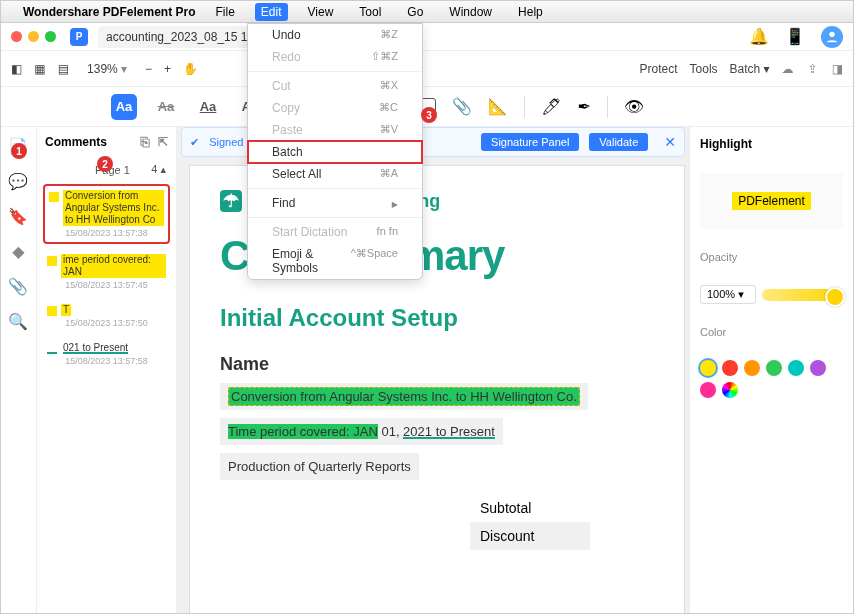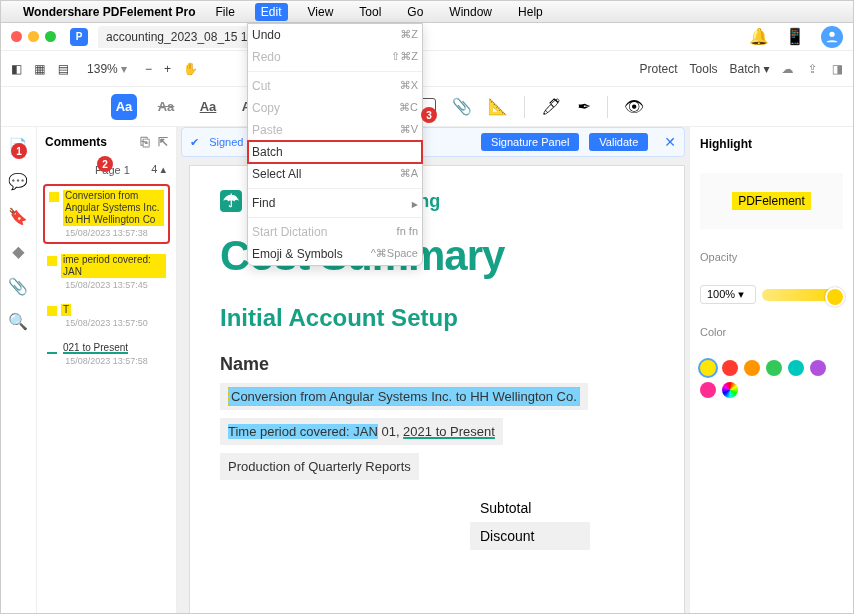--- a/index.html
+++ b/index.html
@@ -52,40 +52,40 @@
 .sb-btn { background:#2f7bff; color:#fff; padding:3px 10px; border-radius:3px; font-size:11px;}
 .sb-close { color:#2f7bff; font-size:14px; margin-left:6px;}
 .page { position:absolute; top:38px; left:12px; right:4px; bottom:0; background:#fff; border:1px solid #ddd; padding: 20px 30px; overflow:hidden;}
 .fab { position:absolute; top:48px; right:14px; width:30px; height:30px; border-radius:50%; background:#1abc9c; display:flex;align-items:center;justify-content:center;}
 .brand-row { display:flex; align-items:center; gap:8px; color:#16a085; font-weight:700; font-size:18px; margin-top:4px;}
 .brand-logo { width:22px; height:22px; background:#16a085; border-radius:4px; display:flex;align-items:center;justify-content:center;color:#fff;}
 .h1 { color:#16a085; font-size:42px; font-weight:800; margin-top:20px; letter-spacing:-1px;}
 .h2 { color:#16a085; font-size:24px; font-weight:700; margin-top:24px;}
 .h3 { color:#333; font-size:18px; font-weight:700; margin-top:22px;}
 .line-item { background:#f0f0f0; padding:6px 8px; margin-top:8px; font-size:13px; color:#333; width:fit-content;}
-.hl-yellow { background:#7dd3fc;}
+.hl-yellow { background:#22c55e;}
 .hl-dash { border:1px dashed #e6c500; padding:1px 2px;}
 .ul-teal { text-decoration: underline; text-decoration-color:#16a085; text-decoration-thickness:2px;}
 .totals { margin-top:14px; margin-left:250px; font-size:14px;}
 .totals div { padding:6px 10px; width:120px;}
 .totals .shade { background:#f0f0f0;}
 .right-panel { width: 164px; background:#fff; border-left:1px solid #eee; padding:10px; display:flex; flex-direction:column; gap:22px;}
 .rp-title { font-size:12px; font-weight:600;}
 .rp-sample { background:#fafafa; height:56px; display:flex; align-items:center; justify-content:center;}
 .rp-sample span { background:#ffe600; padding:2px 6px; font-size:12px;}
 .rp-label { font-size:11px; color:#888;}
 .opacity-row { display:flex; align-items:center; gap:6px;}
 .opacity-dd { border:1px solid #ddd; border-radius:3px; font-size:11px; padding:2px 6px; width:56px;}
 .slider { flex:1; height:12px; border-radius:6px; background:linear-gradient(90deg,#ffe97a,#ffd500); position:relative;}
 .slider::after { content:""; position:absolute; right:-2px; top:-2px; width:16px; height:16px; border-radius:50%; background:#ffd500; border:2px solid #fff; box-shadow:0 0 2px rgba(0,0,0,.3);}
 .color-row { display:flex; gap:6px; flex-wrap:wrap;}
 .color-dot { width:16px; height:16px; border-radius:50%;}
 .color-dot.ring { box-shadow: 0 0 0 2px #4da3ff;}
 .edit-menu { position:absolute; top:22px; left:246px; width:176px; background:#fff; border:1px solid #ccc; border-radius:0 0 6px 6px; box-shadow:0 4px 12px rgba(0,0,0,.15); font-size:12px; z-index:100;}
-.edit-menu .mi { display:flex; justify-content:space-between; padding:4px 4px; color:#333;}
+.edit-menu .mi { display:flex; justify-content:space-between; padding:4px 24px; color:#333;}
 .edit-menu .mi.disabled { color:#bbb;}
 .edit-menu .sep { height:1px; background:#eee; margin:3px 0;}
 .edit-menu .mi.delete-hl { background:#fff; outline:2px solid #e03131; outline-offset:-1px;}
 .callout { position:absolute; width:16px; height:16px; background:#e03131; color:#fff; border-radius:50%; font-size:10px; font-weight:700; display:flex;align-items:center;justify-content:center; z-index:200;}
 .sc { color:#999; font-size:11px;}
 .arrow-r::after{content:"▶"; font-size:8px; color:#888;}
 .tb-text { font-size:12px; color:#444;}
 </style>
 </head>
 <body>

